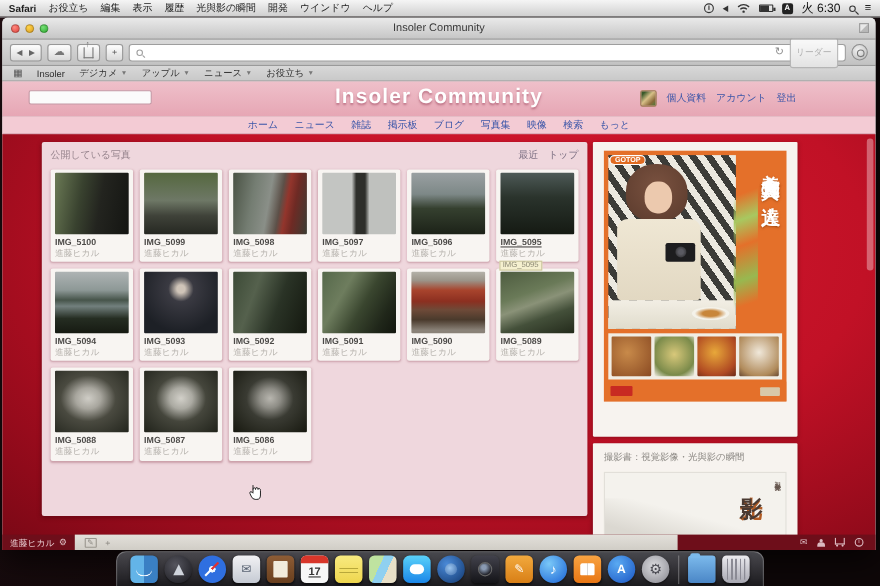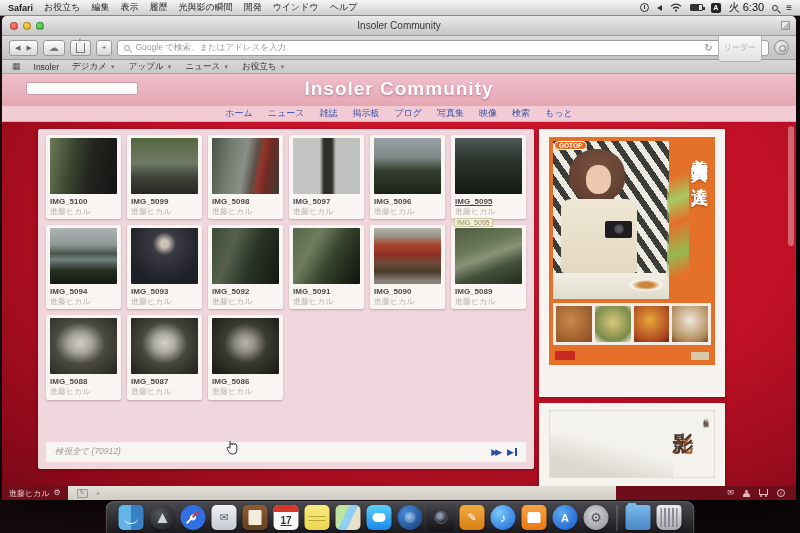--- a/index.html
+++ b/index.html
@@ -227,21 +227,20 @@
       </span>
     <span class="tbtn">
         <span class="cloudg">☁</span>
       </span>
     <span class="tbtn">
         <span class="shareg"></span>
       </span>
     <span class="tbtn">+</span>
     <span class="addr">
       <span class="fmag"></span>
-      <span>Google で検索、またはアドレスを入力</span>
       <span class="sp"></span>
       <span class="reload">↻</span>
       <span class="reader">リーダー</span>
     </span>
     <span class="roundbtn"></span>
   </div>
   <div class="bkbar">
     <span class="bkgrid">▦</span>
     <span class="bk">
         <span>Insoler</span>
@@ -261,35 +260,48 @@
     <span class="bk">
         <span>お役立ち</span>
         <span class="chev">▼</span>
       </span>
   </div>
 
   <div class="page">
     <div class="phead">
       <input class="psearch" style="">
       <div class="ptitle">Insoler Community</div>
+      <div class="puser">
+        <span class="avatar"></span>
+        <span>個人資料</span>
+        <span>アカウント</span>
+        <span>登出</span>
+      </div>
     </div>
     <div class="pnav">
       <span>ホーム</span>
       <span>ニュース</span>
       <span>雑誌</span>
       <span>掲示板</span>
       <span>ブログ</span>
       <span>写真集</span>
       <span>映像</span>
       <span>検索</span>
       <span>もっと</span>
     </div>
     <div class="pbody">
 
       <div class="gal">
+        <div class="galhead">
+          <span>公開している写真</span>
+          <span class="sort">
+            <span>最近</span>
+            <span>トップ</span>
+          </span>
+        </div>
         <div class="grid">
           <div class="card">
               <div class="thumb t1"></div>
               <div class="cname">IMG_5100</div>
               <div class="cauthor">進藤ヒカル</div>
             </div>
           <div class="card">
               <div class="thumb t2"></div>
               <div class="cname">IMG_5099</div>
               <div class="cauthor">進藤ヒカル</div>
@@ -353,27 +365,20 @@
           <div class="card">
               <div class="thumb t14"></div>
               <div class="cname">IMG_5087</div>
               <div class="cauthor">進藤ヒカル</div>
             </div>
           <div class="card">
               <div class="thumb t15"></div>
               <div class="cname">IMG_5086</div>
               <div class="cauthor">進藤ヒカル</div>
             </div>
-        </div>
-        <div class="galfoot">
-          <span>検視全て (70912)</span>
-          <span class="pag">
-            <span class="ff">▶▶</span>
-            <span class="lastpg">▶<i></i></span>
-          </span>
         </div>
       </div>
 
       <div class="sb1">
         <div class="cover1">
           <span class="gotop">GOTOP</span>
           <div class="c1photo">
             <div class="c1hair"></div>
             <div class="c1face"></div>
             <div class="c1bodyv"></div>
@@ -391,20 +396,21 @@
             <div class="food f4"></div>
           </div>
           <div class="c1bot">
               <span class="c1badge"></span>
               <span class="c1pub"></span>
             </div>
         </div>
       </div>
 
       <div class="sb2">
+        <div class="sbtitle">撮影書：視覚影像・光與影の瞬間</div>
         <div class="cover2">
           <div class="c2mtn"></div>
           <div class="c2label">視覚影像</div>
           <div class="c2text"><span class="c2g1">光</span><span class="c2g2">影</span></div>
         </div>
       </div>
 
       <svg class="cursor" width="13" height="16" viewBox="0 0 13 16">
         <path d="M4 1 L4 8 M4 5 Q4 3.5 5.3 3.5 Q6.3 3.5 6.3 5 Q6.3 3 7.6 3.2 Q8.6 3.4 8.6 5 Q8.6 3.6 9.8 4 Q10.8 4.4 10.8 6 L10.8 10 Q10.8 14 7.5 14 L6 14 Q3.5 14 2.3 11 L1.2 8.5 Q0.8 7.2 2 7 Q3 6.9 4 8.5" fill="#fff" stroke="#222" stroke-width="0.9"></path>
       </svg>

